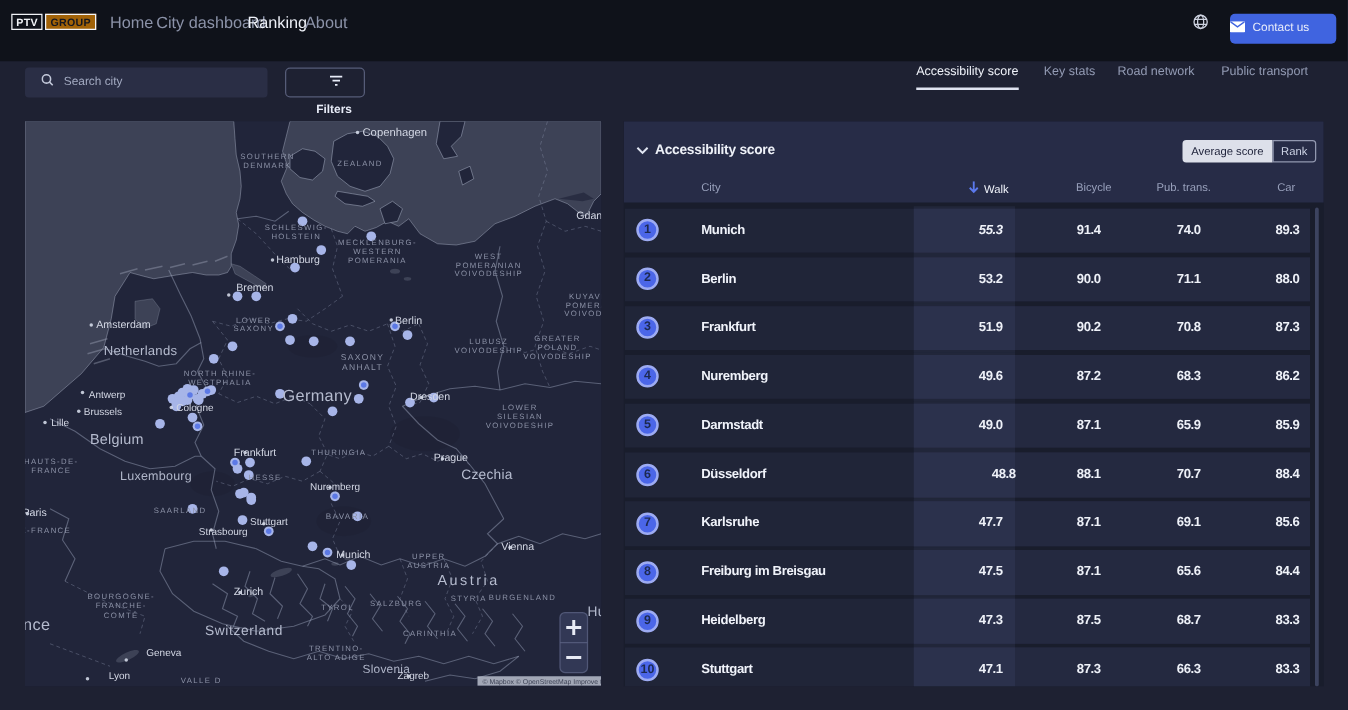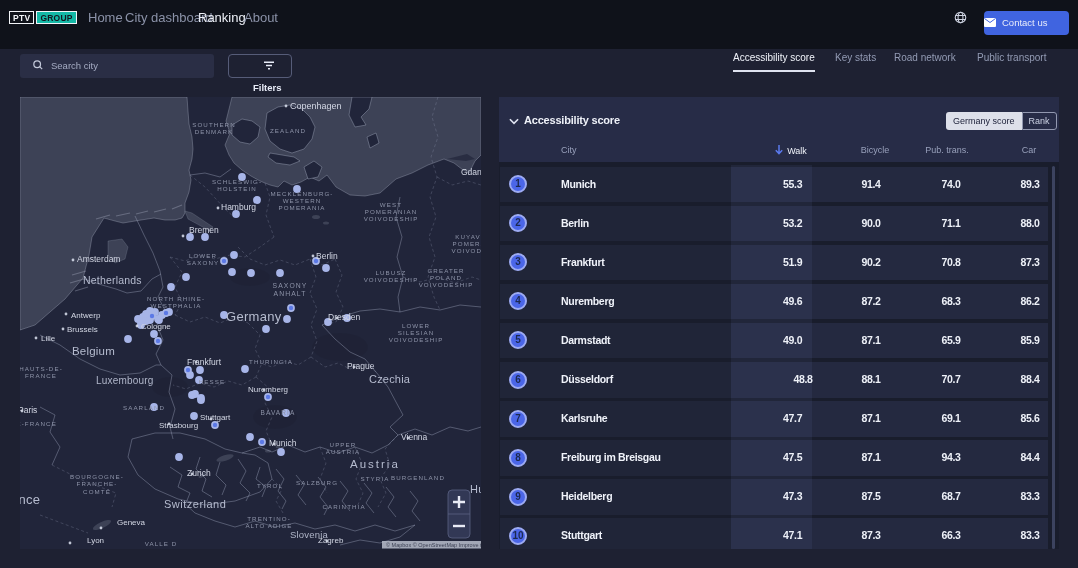--- a/index.html
+++ b/index.html
@@ -1,20 +1,20 @@
 <!DOCTYPE html>
 <html><head>
 <meta charset="utf-8">
 <style>
 * { margin:0; padding:0; box-sizing:border-box; }
 html,body { width:1078px; height:568px; overflow:hidden; background:#1e2132; font-family:"Liberation Sans", sans-serif; }
 #nav { position:absolute; left:0; top:0; width:1078px; height:49px; background:#0f121a; }
 .logo { position:absolute; left:9px; top:11px; height:13px; display:flex; }
 .logo .ptv { border:1.5px solid #f2f4f8; color:#f2f4f8; font-weight:700; font-size:8.5px; padding:0.5px 3px; letter-spacing:0.3px; }
-.logo .group { background:#14b8a6; color:#14161f; font-weight:700; font-size:8.5px; padding:0.5px 3px; letter-spacing:0.2px; margin-left:2px; border:1.5px solid #f2f4f8;}
+.logo .group { background:#a16207; color:#14161f; font-weight:700; font-size:8.5px; padding:0.5px 3px; letter-spacing:0.2px; margin-left:2px; border:1.5px solid #f2f4f8;}
 .navlink { position:absolute; top:0; height:35px; line-height:35px; font-size:13px; color:#8b92a8; }
 .navlink.active { color:#eef1f8; }
 #contact { position:absolute; left:984px; top:11px; width:85px; height:24px; background:#4064e0; border-radius:4px; color:#e8ecfa; font-size:9.5px; line-height:24px; text-align:left; }
 #globe { position:absolute; left:954px; top:11px; width:13px; height:13px; }
 #searchbox { position:absolute; left:20px; top:54px; width:194px; height:24px; background:#2a2e45; border-radius:3px; color:#a4abc2; font-size:9.5px; line-height:24px; }
 #filters { position:absolute; left:228px; top:54px; width:64px; height:24px; border:1px solid #565c78; border-radius:4px; color:#e8ecf8; font-size:9.5px; font-weight:700; line-height:22px;padding-left:24px; }
 .tab { position:absolute; top:52px; height:20px; font-size:10px; color:#939bb4; white-space:nowrap; }
 .tab.active { color:#f0f3fa; border-bottom:2px solid #dfe3f0; padding-bottom:5px;}
 #map { position:absolute; left:20px; top:97px; width:461px; height:452px; background:#21253a; overflow:hidden;}
 #panel { position:absolute; left:499px; top:97px; width:560px; height:452px; background:#191d2c; overflow:hidden; }
@@ -348,38 +348,38 @@
 <rect x="362" y="444" width="99" height="7.5" fill="rgba(185,190,204,0.85)"></rect>
 <text x="366" y="450" font-size="5.5" fill="#3a3f52" font-family="Liberation Sans, sans-serif">© Mapbox © OpenStreetMap Improve this map</text>
     </svg></div>
 
 <div id="panel">
   <div id="panelhead">
     <div id="paneltitle"><svg width="10" height="7" viewBox="0 0 11 7" style="margin-right:5px; vertical-align:-1px;">
           <path d="M1,1 L5.5,5.5 L10,1" fill="none" stroke="#dfe3f0" stroke-width="1.8"></path>
         </svg>Accessibility score</div>
     <div id="toggle">
-        <div class="avg">Germany score</div>
+        <div class="avg">Average score</div>
         <div class="rank">Rank</div>
       </div>
     <div class="colhead" style="left:62px; width:40px; text-align:left;">City</div>
     <div class="colhead" style="left:252px; color:#f0f3fa; font-weight:400;"><svg width="8" height="10" viewBox="0 0 8 10" style="vertical-align:-1px; margin-right:4px;">
           <path d="M4,0 V8 M0.8,5.2 L4,8.6 L7.2,5.2" fill="none" stroke="#5b79ec" stroke-width="1.5"></path>
         </svg>Walk</div>
     <div class="colhead" style="left:336px;">Bicycle</div>
     <div class="colhead" style="left:408px;">Pub. trans.</div>
     <div class="colhead" style="left:490px;">Car</div>
   </div>
   <div id="rows">
   <div class="row" style="top:69.5px">
     <div class="rowright"></div>
     <div class="rowband"></div>
     <div class="circ">1</div>
     <div class="city">Munich</div>
-    <div class="val" style="left:252.6px;">55.3</div>
+    <div class="val" style="left:252.6px;font-style:italic;">55.3</div>
     <div class="val" style="left:331px;">91.4</div>
     <div class="val" style="left:411px;">74.0</div>
     <div class="val" style="left:490px;">89.3</div>
   </div>
   <div class="row" style="top:108.6px">
     <div class="rowright"></div>
     <div class="rowband"></div>
     <div class="circ">2</div>
     <div class="city">Berlin</div>
     <div class="val" style="left:252.6px;">53.2</div>
@@ -437,21 +437,21 @@
     <div class="val" style="left:411px;">69.1</div>
     <div class="val" style="left:490px;">85.6</div>
   </div>
   <div class="row" style="top:343.2px">
     <div class="rowright"></div>
     <div class="rowband"></div>
     <div class="circ">8</div>
     <div class="city">Freiburg im Breisgau</div>
     <div class="val" style="left:252.6px;">47.5</div>
     <div class="val" style="left:331px;">87.1</div>
-    <div class="val" style="left:411px;">94.3</div>
+    <div class="val" style="left:411px;">65.6</div>
     <div class="val" style="left:490px;">84.4</div>
   </div>
   <div class="row" style="top:382.3px">
     <div class="rowright"></div>
     <div class="rowband"></div>
     <div class="circ">9</div>
     <div class="city">Heidelberg</div>
     <div class="val" style="left:252.6px;">47.3</div>
     <div class="val" style="left:331px;">87.5</div>
     <div class="val" style="left:411px;">68.7</div>

